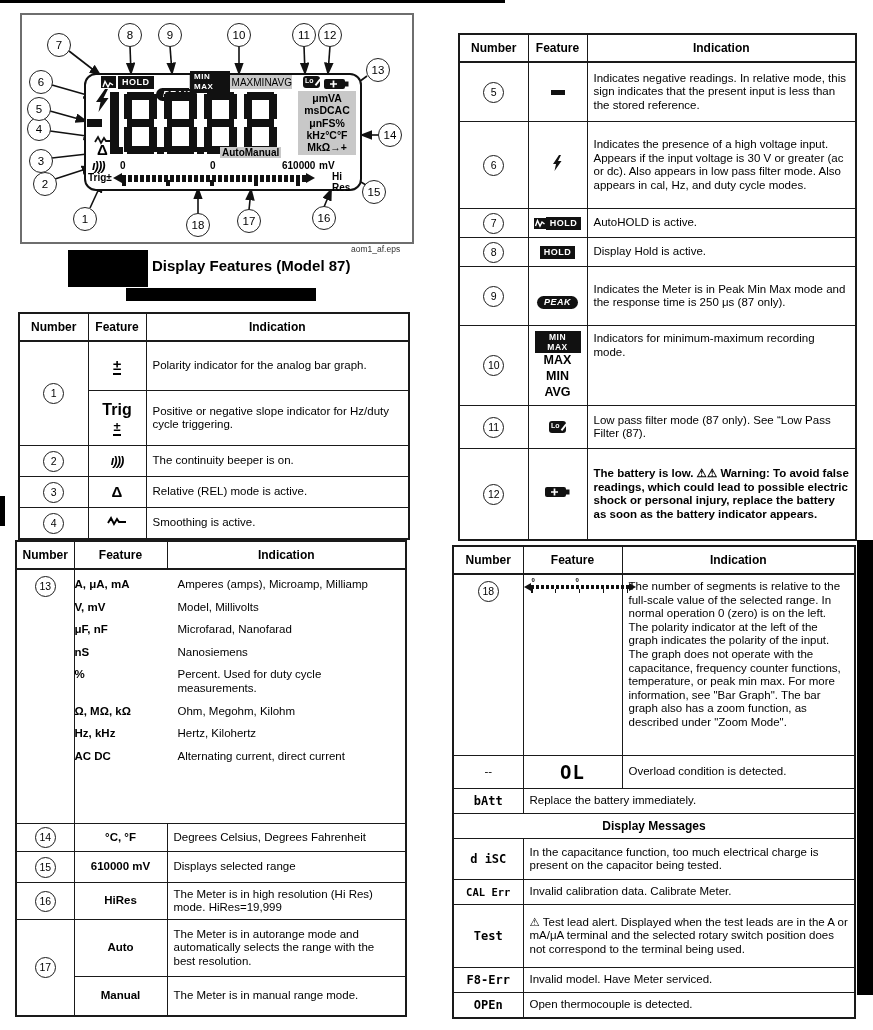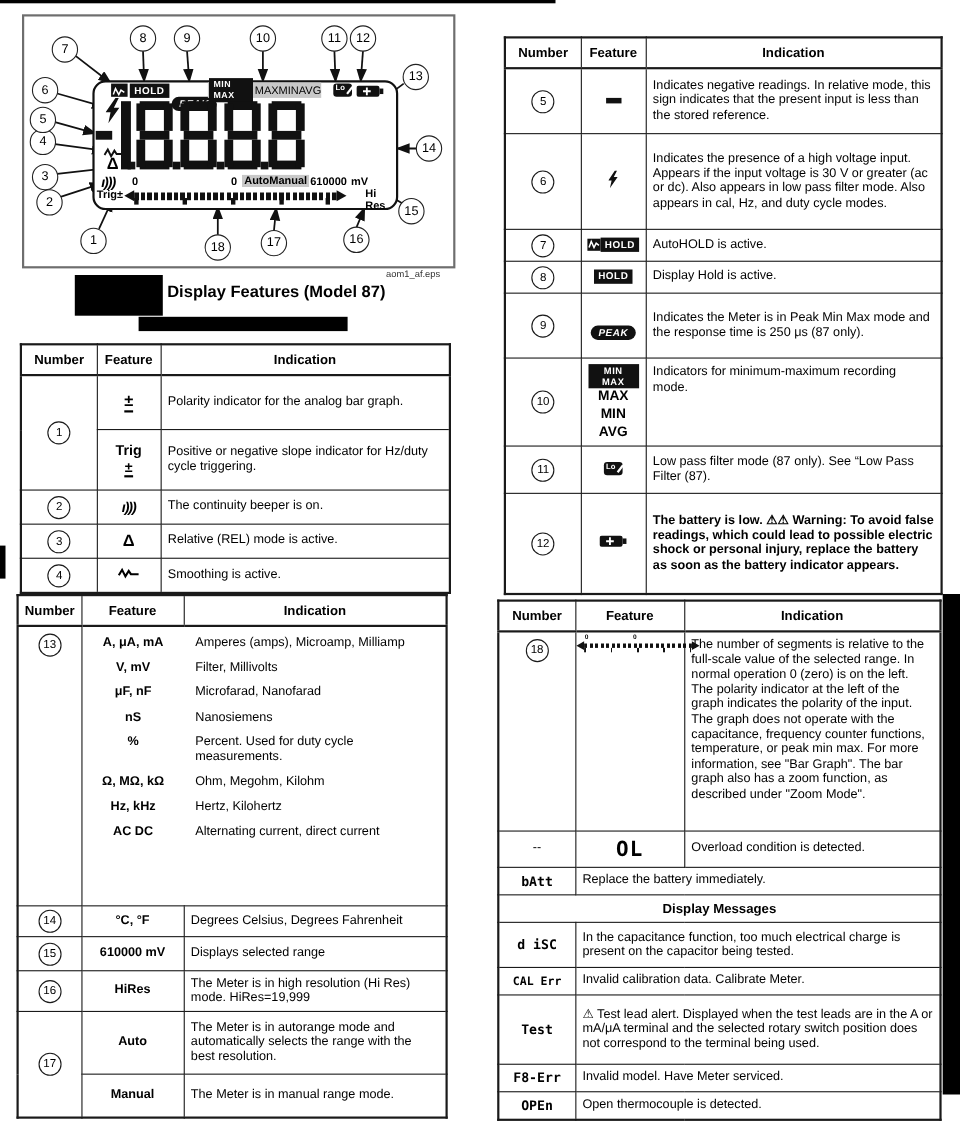--- a/index.html
+++ b/index.html
@@ -75,21 +75,21 @@
   #t1{left:18px;top:312px;width:392px;}
   #t2{left:458px;top:33px;width:399px;}
   #t3{left:15px;top:540px;width:392px;}
   #t4{left:452px;top:545px;width:404px;}
   #t1 col.c1{width:69px;} #t1 col.c2{width:58px;}
   #t2 col.c1{width:69px;} #t2 col.c2{width:59px;}
   #t3 col.c1{width:58px;} #t3 col.c2{width:93px;}
   #t4 col.c1{width:70px;} #t4 col.c2{width:99px;}
 
   .pair-row{display:flex;margin-bottom:9px;}
-  .pair-f{width:93px;text-align:center;font-weight:bold;flex:none;}
+  .pair-f{width:93px;text-align:left;font-weight:bold;flex:none;}
   .pair-t{flex:1;padding-left:10px;}
   .dm-title{text-align:center;font-weight:bold;font-size:12px;}
   .bold-ind{font-weight:bold;}
   .ol-glyph{font-family:"DejaVu Sans Mono",monospace;font-weight:bold;font-size:19px;letter-spacing:1px;}
 </style>
 </head>
 <body>
 
 <div class="abs" id="top-strip"></div>
 <div class="abs" id="left-tick"></div>
@@ -219,24 +219,31 @@
         <div class="seg sv sf"></div>
         <div class="seg sv sb"></div>
         <div class="seg sv se"></div>
         <div class="seg sv sc"></div>
       </div>
     <div class="dp" style="left:30px"></div>
     <div class="dp" style="left:71px"></div>
     <div class="dp" style="left:111px"></div>
     <div class="dp" style="left:151px"></div>
 
+    <div class="lcd-el graybg" style="left:212px;top:16px;width:58px;height:63px;padding-top:1px">
+      <div class="units-line">μmVA</div>
+      <div class="units-line">msDCAC</div>
+      <div class="units-line">μnFS%</div>
+      <div class="units-line">kHz°C°F</div>
+      <div class="units-line">MkΩ→+</div>
+    </div>
 
     <div class="lcd-el small-b" style="left:34px;top:85px">0</div>
     <div class="lcd-el small-b" style="left:124px;top:85px">0</div>
-    <div class="lcd-el small-b graybg" style="left:134px;top:84px;padding:0 2px">AutoManual</div>
+    <div class="lcd-el small-b graybg" style="left:134px;top:72px;padding:0 2px">AutoManual</div>
     <div class="lcd-el small-b" style="left:196px;top:85px">610000</div>
     <div class="lcd-el small-b" style="left:233px;top:85px">mV</div>
     <div class="lcd-el small-b" style="left:246px;top:96px">Hi Res</div>
 
     <div class="lcd-el tri-l" style="left:27px;top:98px"></div>
     <div class="lcd-bar" style="left:36px;top:99.5px;width:184px"></div>
     <div class="lcd-el tri-r" style="left:220px;top:98px"></div>
     <div class="bar-tick" style="left:36px;top:105px"></div>
     <div class="bar-tick" style="left:80px;top:105px"></div>
     <div class="bar-tick" style="left:124px;top:105px"></div>
@@ -261,21 +268,21 @@
         <th>Number</th>
         <th>Feature</th>
         <th>Indication</th>
       </tr>
   <tr>
     <td class="ncell" rowspan="2"><span class="cn">1</span></td>
     <td class="fcell" style="height:42px"><span class="pm" style="font-size:15px">±</span></td>
     <td>Polarity indicator for the analog bar graph.</td>
   </tr>
   <tr>
-    <td class="fcell" style="height:48px"><div style="font-size:13px">Trig</div><span class="pm" style="font-size:13px">±</span></td>
+    <td class="fcell" style="height:48px"><div style="font-size:16px">Trig</div><span class="pm" style="font-size:13px">±</span></td>
     <td>Positive or negative slope indicator for Hz/duty cycle triggering.</td>
   </tr>
   <tr>
     <td class="ncell"><span class="cn">2</span></td>
     <td class="fcell"><span class="beeper">ı)))</span></td>
     <td style="height:24px">The continuity beeper is on.</td>
   </tr>
   <tr>
     <td class="ncell"><span class="cn">3</span></td>
     <td class="fcell" style="font-size:15px"><span>Δ</span></td>
@@ -373,21 +380,21 @@
       </tr>
   <tr>
     <td class="ncell vtop"><span class="cn">13</span></td>
     <td colspan="2" style="padding:8px 0 0 0;height:245px;vertical-align:top">
       <div class="pair-row">
             <div class="pair-f">A, μA, mA</div>
             <div class="pair-t">Amperes (amps), Microamp, Milliamp</div>
           </div>
       <div class="pair-row">
             <div class="pair-f">V, mV</div>
-            <div class="pair-t">Filter, Millivolts</div>
+            <div class="pair-t">Model, Millivolts</div>
           </div>
       <div class="pair-row">
             <div class="pair-f">μF, nF</div>
             <div class="pair-t">Microfarad, Nanofarad</div>
           </div>
       <div class="pair-row">
             <div class="pair-f">nS</div>
             <div class="pair-t">Nanosiemens</div>
           </div>
       <div class="pair-row">

